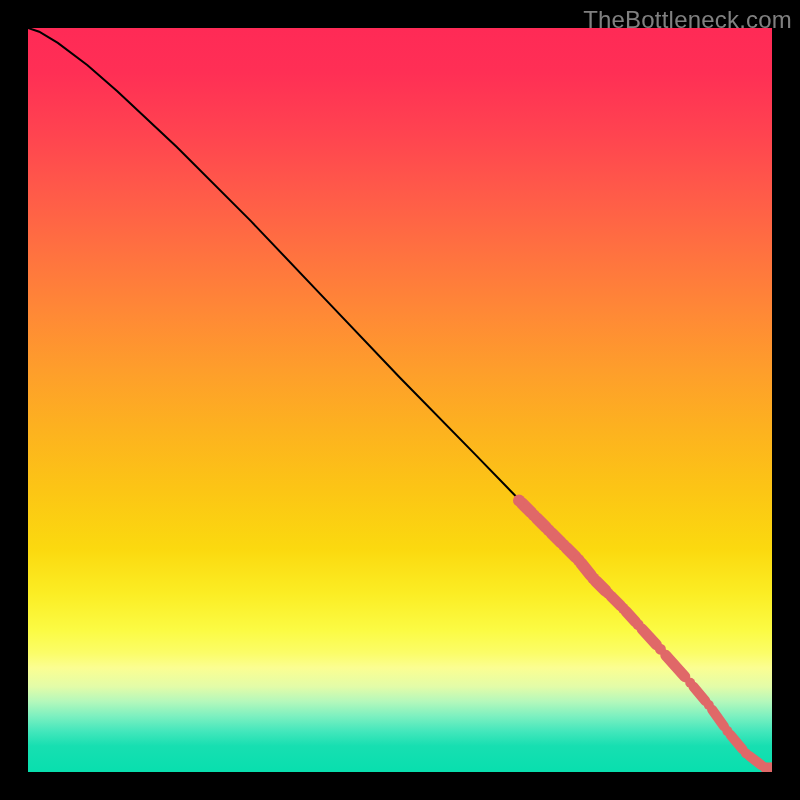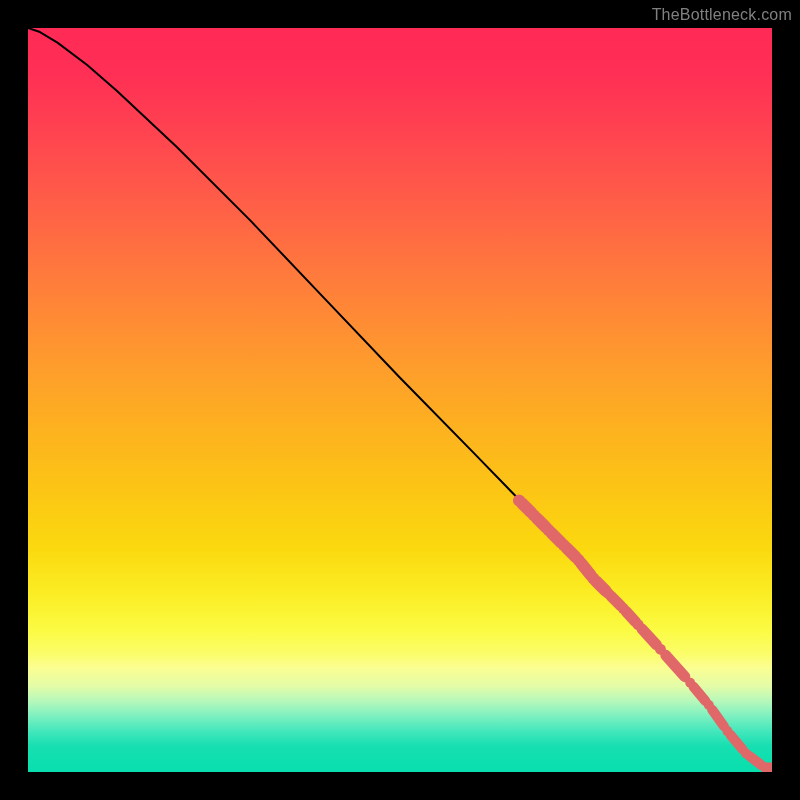--- a/index.html
+++ b/index.html
@@ -51,21 +51,21 @@
       #44e7bc 94.5%,
       #17dfb1 96.5%,
       #08dfae 100%
     );
   }
   .attribution {
     position: absolute;
     top: 6px;
     right: 8px;
     color: #808080;
-    font-size: 16px;
+    font-size: 24px;
     letter-spacing: 0.2px;
   }
   svg.overlay {
     position: absolute;
     inset: 0;
     width: 100%;
     height: 100%;
   }
 </style>
 </head>

